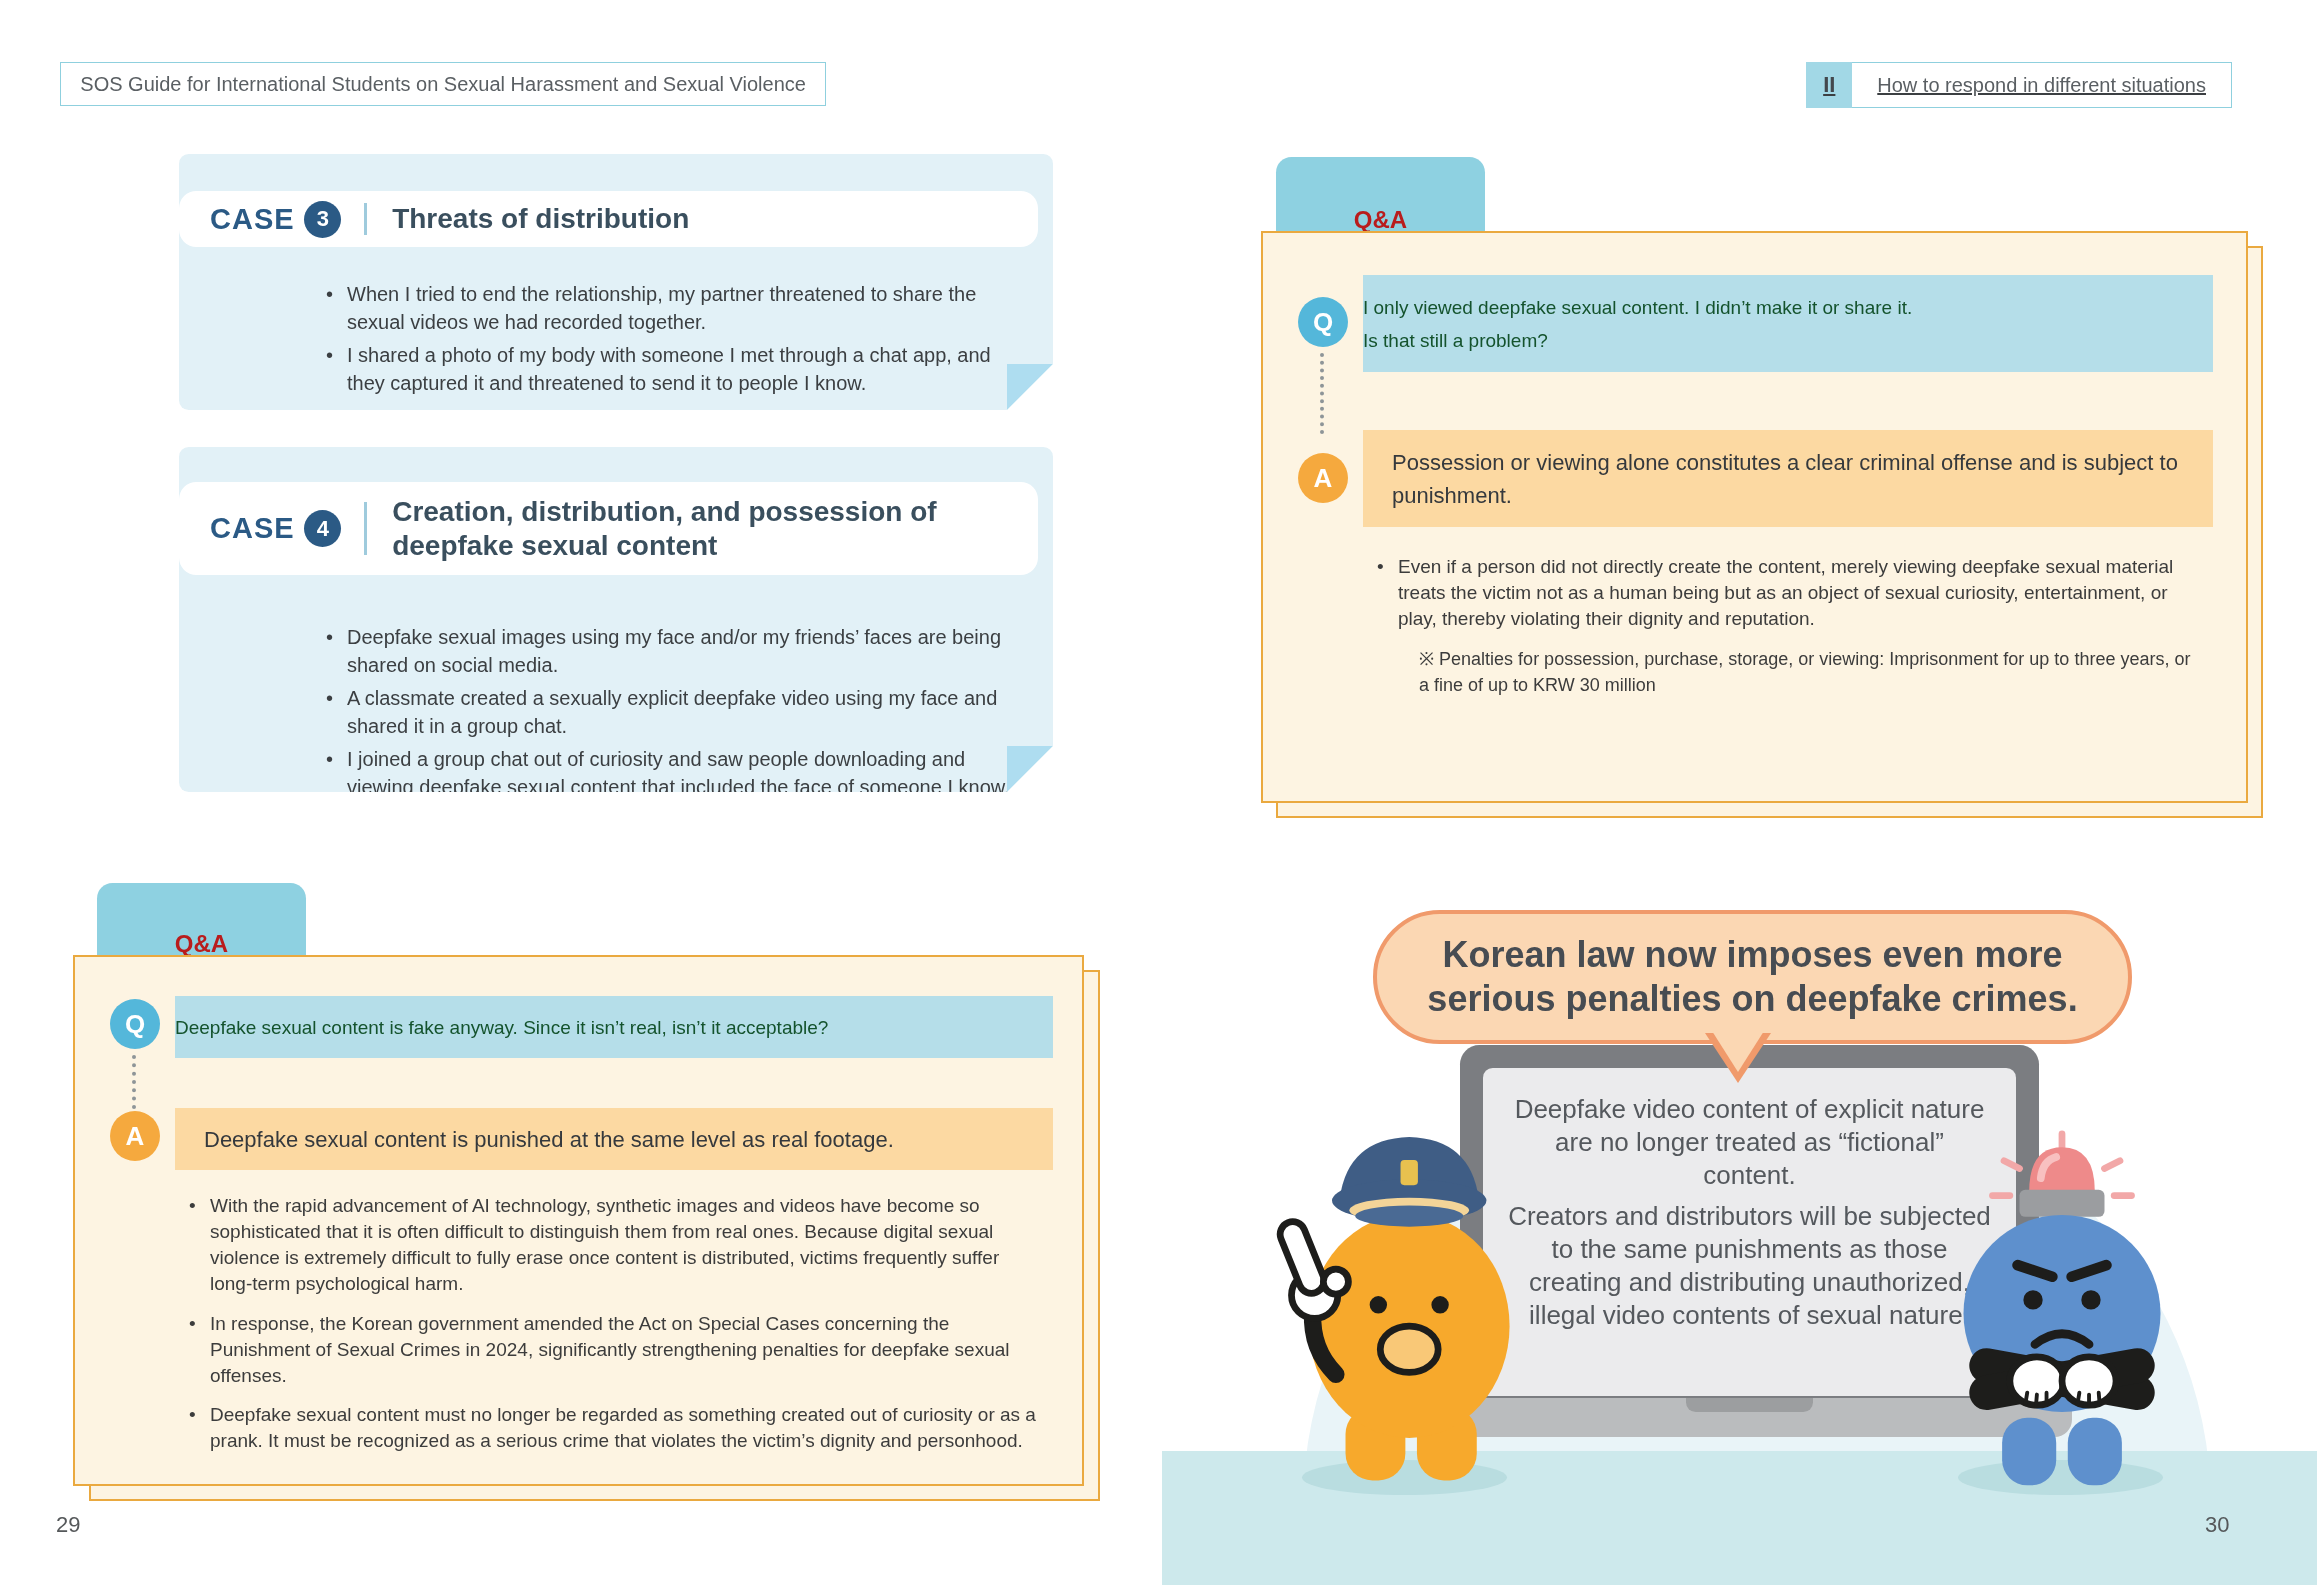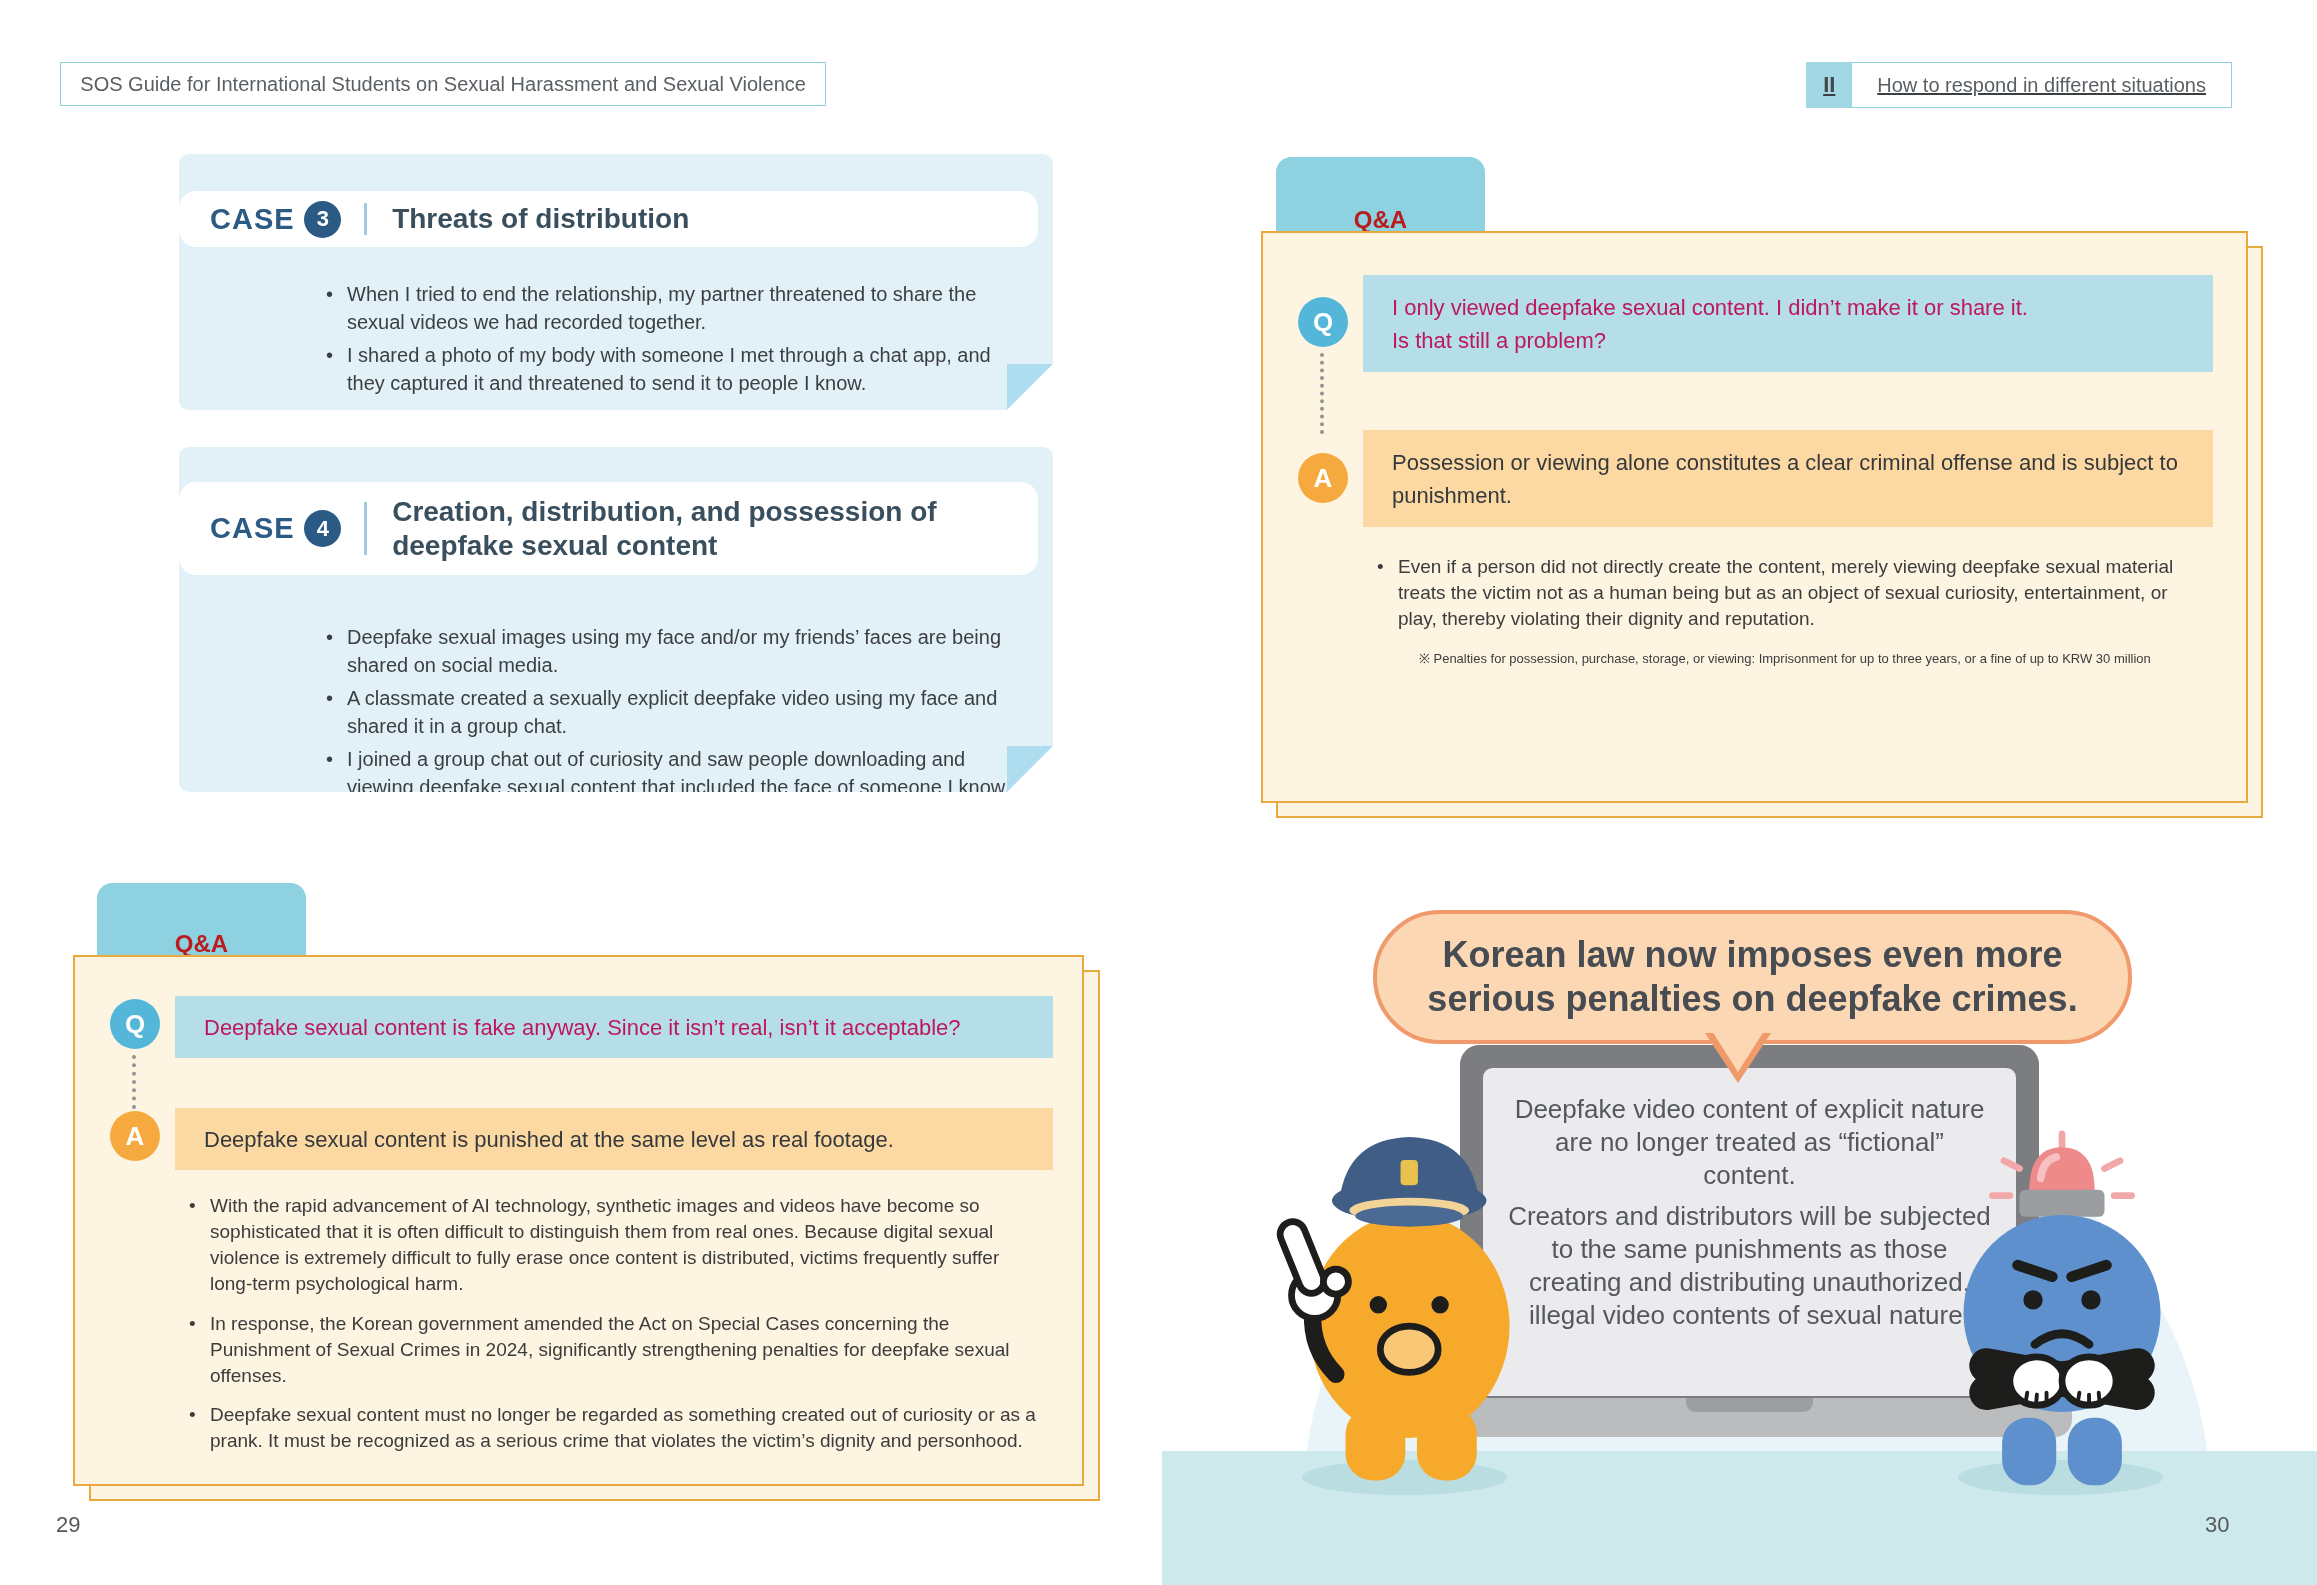--- a/index.html
+++ b/index.html
@@ -36,28 +36,28 @@
   .qna-tab{position:absolute;background:#8ed1e1;border-radius:15.4px 15.4px 0 0;color:#b91c1c;
        font-weight:bold;font-size:24px;display:flex;align-items:flex-end;justify-content:center;}
   .qna-shadow{position:absolute;border:2.9px solid #eaa93f;background:#fdf4e2;}
   .qna-panel{position:absolute;border:2.9px solid #eaa93f;background:#fdf4e2;}
   .qa-circle{position:absolute;width:50px;height:50px;border-radius:50%;color:#fff;font-size:26px;
        font-weight:bold;display:flex;align-items:center;justify-content:center;}
   .q-circle{background:#54b7da;}
   .a-circle{background:#f5a93e;}
   .qa-connector{position:absolute;width:0;border-left:4.8px dotted #8e9598;}
   .q-bar{position:absolute;background:#b5dee9;display:flex;flex-direction:column;justify-content:center;
-       padding-left:29px;font-size:22px;color:#be185d;line-height:33px;}
+       font-size:19px;color:#14532d;line-height:33px;}
   .a-bar{position:absolute;background:#fcd9a2;display:flex;flex-direction:column;justify-content:center;
        padding-left:29px;padding-right:25px;font-size:22px;color:#35393d;line-height:33px;}
   .panel-bullets{position:absolute;}
   ul.plist{list-style:none;margin:0;padding:0;}
   ul.plist li{position:relative;padding-left:23px;font-size:19px;line-height:26px;color:#3c3c3c;margin-bottom:13.5px;}
   ul.plist li::before{content:"•";position:absolute;left:1.9px;top:0;}
-  .footnote{position:relative;padding-left:44px;font-size:13px;line-height:26px;color:#3c3c3c;}
+  .footnote{position:relative;padding-left:44px;font-size:18px;line-height:26px;color:#3c3c3c;}
 
   
   .bg-blob{position:absolute;left:1303px;top:1072px;width:908px;height:869px;background:#e9f4f8;border-radius:50%;}
   .floor{position:absolute;left:1162px;top:1451px;width:1156px;height:134px;background:#cde9ec;}
   .bubble{position:absolute;left:1373px;top:910px;width:693px;border:4.8px solid #f09a6b;background:#fbd7b3;
        border-radius:71px;padding:19.3px 29px;text-align:center;font-size:36px;font-weight:bold;
        color:#474c52;line-height:1.22;}
   .bubble-tail-border{position:absolute;left:1705px;top:1033px;width:0;height:0;
        border-left:33px solid transparent;border-right:33px solid transparent;border-top:50px solid #f09a6b;}
   .bubble-tail-fill{position:absolute;left:1712px;top:1031px;width:0;height:0;

